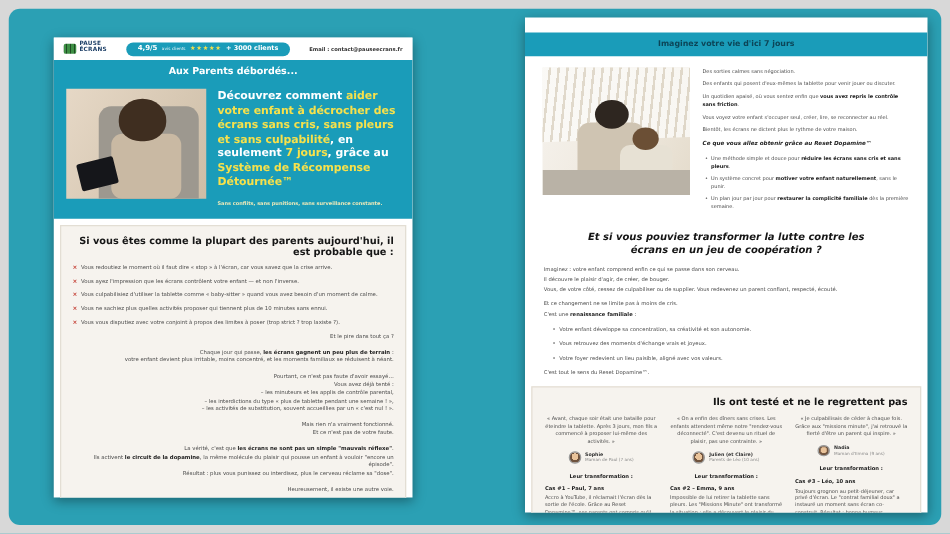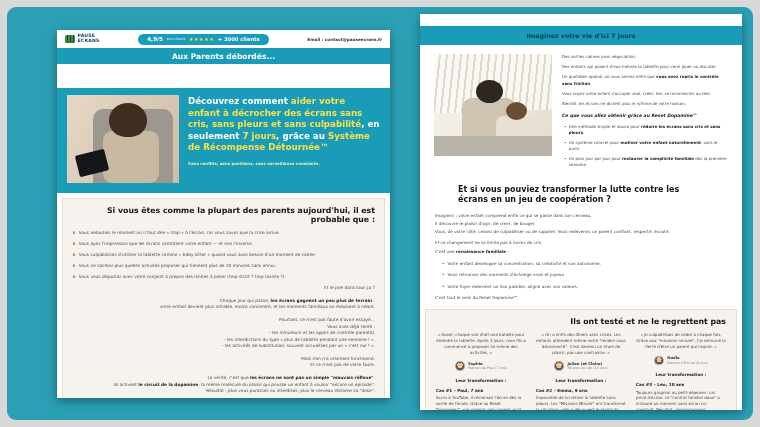--- a/index.html
+++ b/index.html
@@ -10,38 +10,38 @@
     font-family:"DejaVu Sans","Liberation Sans",sans-serif;
   }
   .stage {
     position:absolute; left:7px; top:7px; right:7px; bottom:7px;
     background:#2ba0b4; border-radius:9px;
   }
   .page {
     position:absolute; background:#ffffff; overflow:hidden;
     box-shadow:0 3px 9px rgba(0,0,0,.38);
   }
-  .page-left  { left:50px; top:23px; width:333px; height:368px; }
+  .page-left  { left:36px; top:23px; width:287px; height:368px; }
   .page-right { left:413px; top:7px;  width:322px; height:396px; }
 
   
   .lp-header { height:18px; display:flex; align-items:center; justify-content:space-between; padding:0 8px; background:#fff; }
   .logo { display:flex; align-items:center; gap:2.5px; }
   .logo-icon { width:10px; height:8.5px; border-radius:1.5px;
     background:repeating-linear-gradient(90deg,#3e8f45 0 2px,#1d4d23 2px 3px); }
   .logo-text { display:flex; flex-direction:column; font-size:4.6px; font-weight:bold; color:#1c3e66; line-height:1.08; letter-spacing:.2px; }
   .rating-pill { background:#1a9cb9; color:#fff; border-radius:9px; display:flex; align-items:center; gap:3.5px; padding:2.5px 9px; }
   .score { font-size:5.6px; font-weight:bold; }
   .score-label { font-size:3.4px; opacity:.92; }
   .stars { color:#f7e14b; font-size:5px; letter-spacing:.6px; }
   .clients { font-size:5.2px; font-weight:bold; }
   .email { font-size:4.2px; font-weight:bold; color:#333; }
 
   .lp-banner { background:#1a9cb9; color:#fff; font-weight:bold; font-size:7.6px; text-align:center; padding:4px 0 3px; }
-  .hero { background:#1a9cb9; display:flex; gap:9px; padding:7px 10px 10px;margin-top:24px; }
+  .hero { background:#1a9cb9; display:flex; gap:9px; padding:7px 10px 10px; }
   .photo { position:relative; overflow:hidden; flex:none; }
   .photo-child { width:112px; height:88px; background:linear-gradient(120deg,#e6d8c6,#cdbda6); }
   .pc-chair { position:absolute; right:6px; top:14px; width:80px; height:74px; background:#9d988f; border-radius:10px 10px 0 0; }
   .pc-body  { position:absolute; right:20px; top:36px; width:56px; height:52px; background:#c9b9a3; border-radius:9px; }
   .pc-hair  { position:absolute; right:32px; top:8px;  width:38px; height:34px; background:#3f2e20; border-radius:50% 50% 46% 46%; }
   .pc-tablet{ position:absolute; left:10px; bottom:9px; width:30px; height:22px; background:#15161a; transform:rotate(-14deg); border-radius:2px; }
   .hero-text { flex:1; padding-top:1px; }
   .headline { margin:0; color:#fff; font-weight:bold; font-size:8.7px; line-height:1.33; }
   .headline .hl { color:#f7e14b; }
   .subline { margin:7px 0 0; font-size:4px; font-weight:bold; color:#ece9b9; }
@@ -66,21 +66,21 @@
   .pf-child-hair { position:absolute; left:72px; top:48px; width:21px; height:18px; background:#6b4f35; border-radius:50%; }
   .pf-couch { position:absolute; left:0; bottom:0; width:100%; height:20px; background:#b9b2a6; }
 
   .rp-intro { flex:1; font-size:4px; color:#4a4a4a; line-height:1.55; }
   .rp-intro p { margin:0 0 4px; }
   .rp-intro b { color:#222; }
   .obtain-h { font-style:italic; font-weight:bold; font-size:4.5px; color:#222; margin:6px 0 4px; }
   .obullet { display:flex; gap:2.5px; margin:0 0 3.5px 2px; }
   .dot { flex:none; }
 
-  .coop-h { font-size:8px; font-weight:bold; margin:9px 38px 7px; color:#141414; line-height:1.3; }
+  .coop-h { font-size:8px; font-weight:bold; text-align:center; margin:9px 38px 7px; color:#141414; line-height:1.3;font-style:italic; }
   .coop-body { padding:0 15px; font-size:4.2px; color:#4a4a4a; line-height:1.5; }
   .coop-body p { margin:0 0 2px; }
   .coop-body b { color:#222; }
   .cbullets { margin:6px 0 0 7px; }
   .cbullet { display:flex; gap:3px; margin-bottom:5px; }
   .closing { margin-top:6px; }
 
   .testimonials { background:#f6f3ee; border:0.5px solid #e3ded4; margin:8px 5px 0; padding:7px 10px 10px; }
   .testi-h { text-align:right; font-size:7.8px; font-weight:bold; margin:0 0 6px; color:#141414; }
   .tgrid { display:grid; grid-template-columns:1fr 1fr 1fr; gap:10px; }

